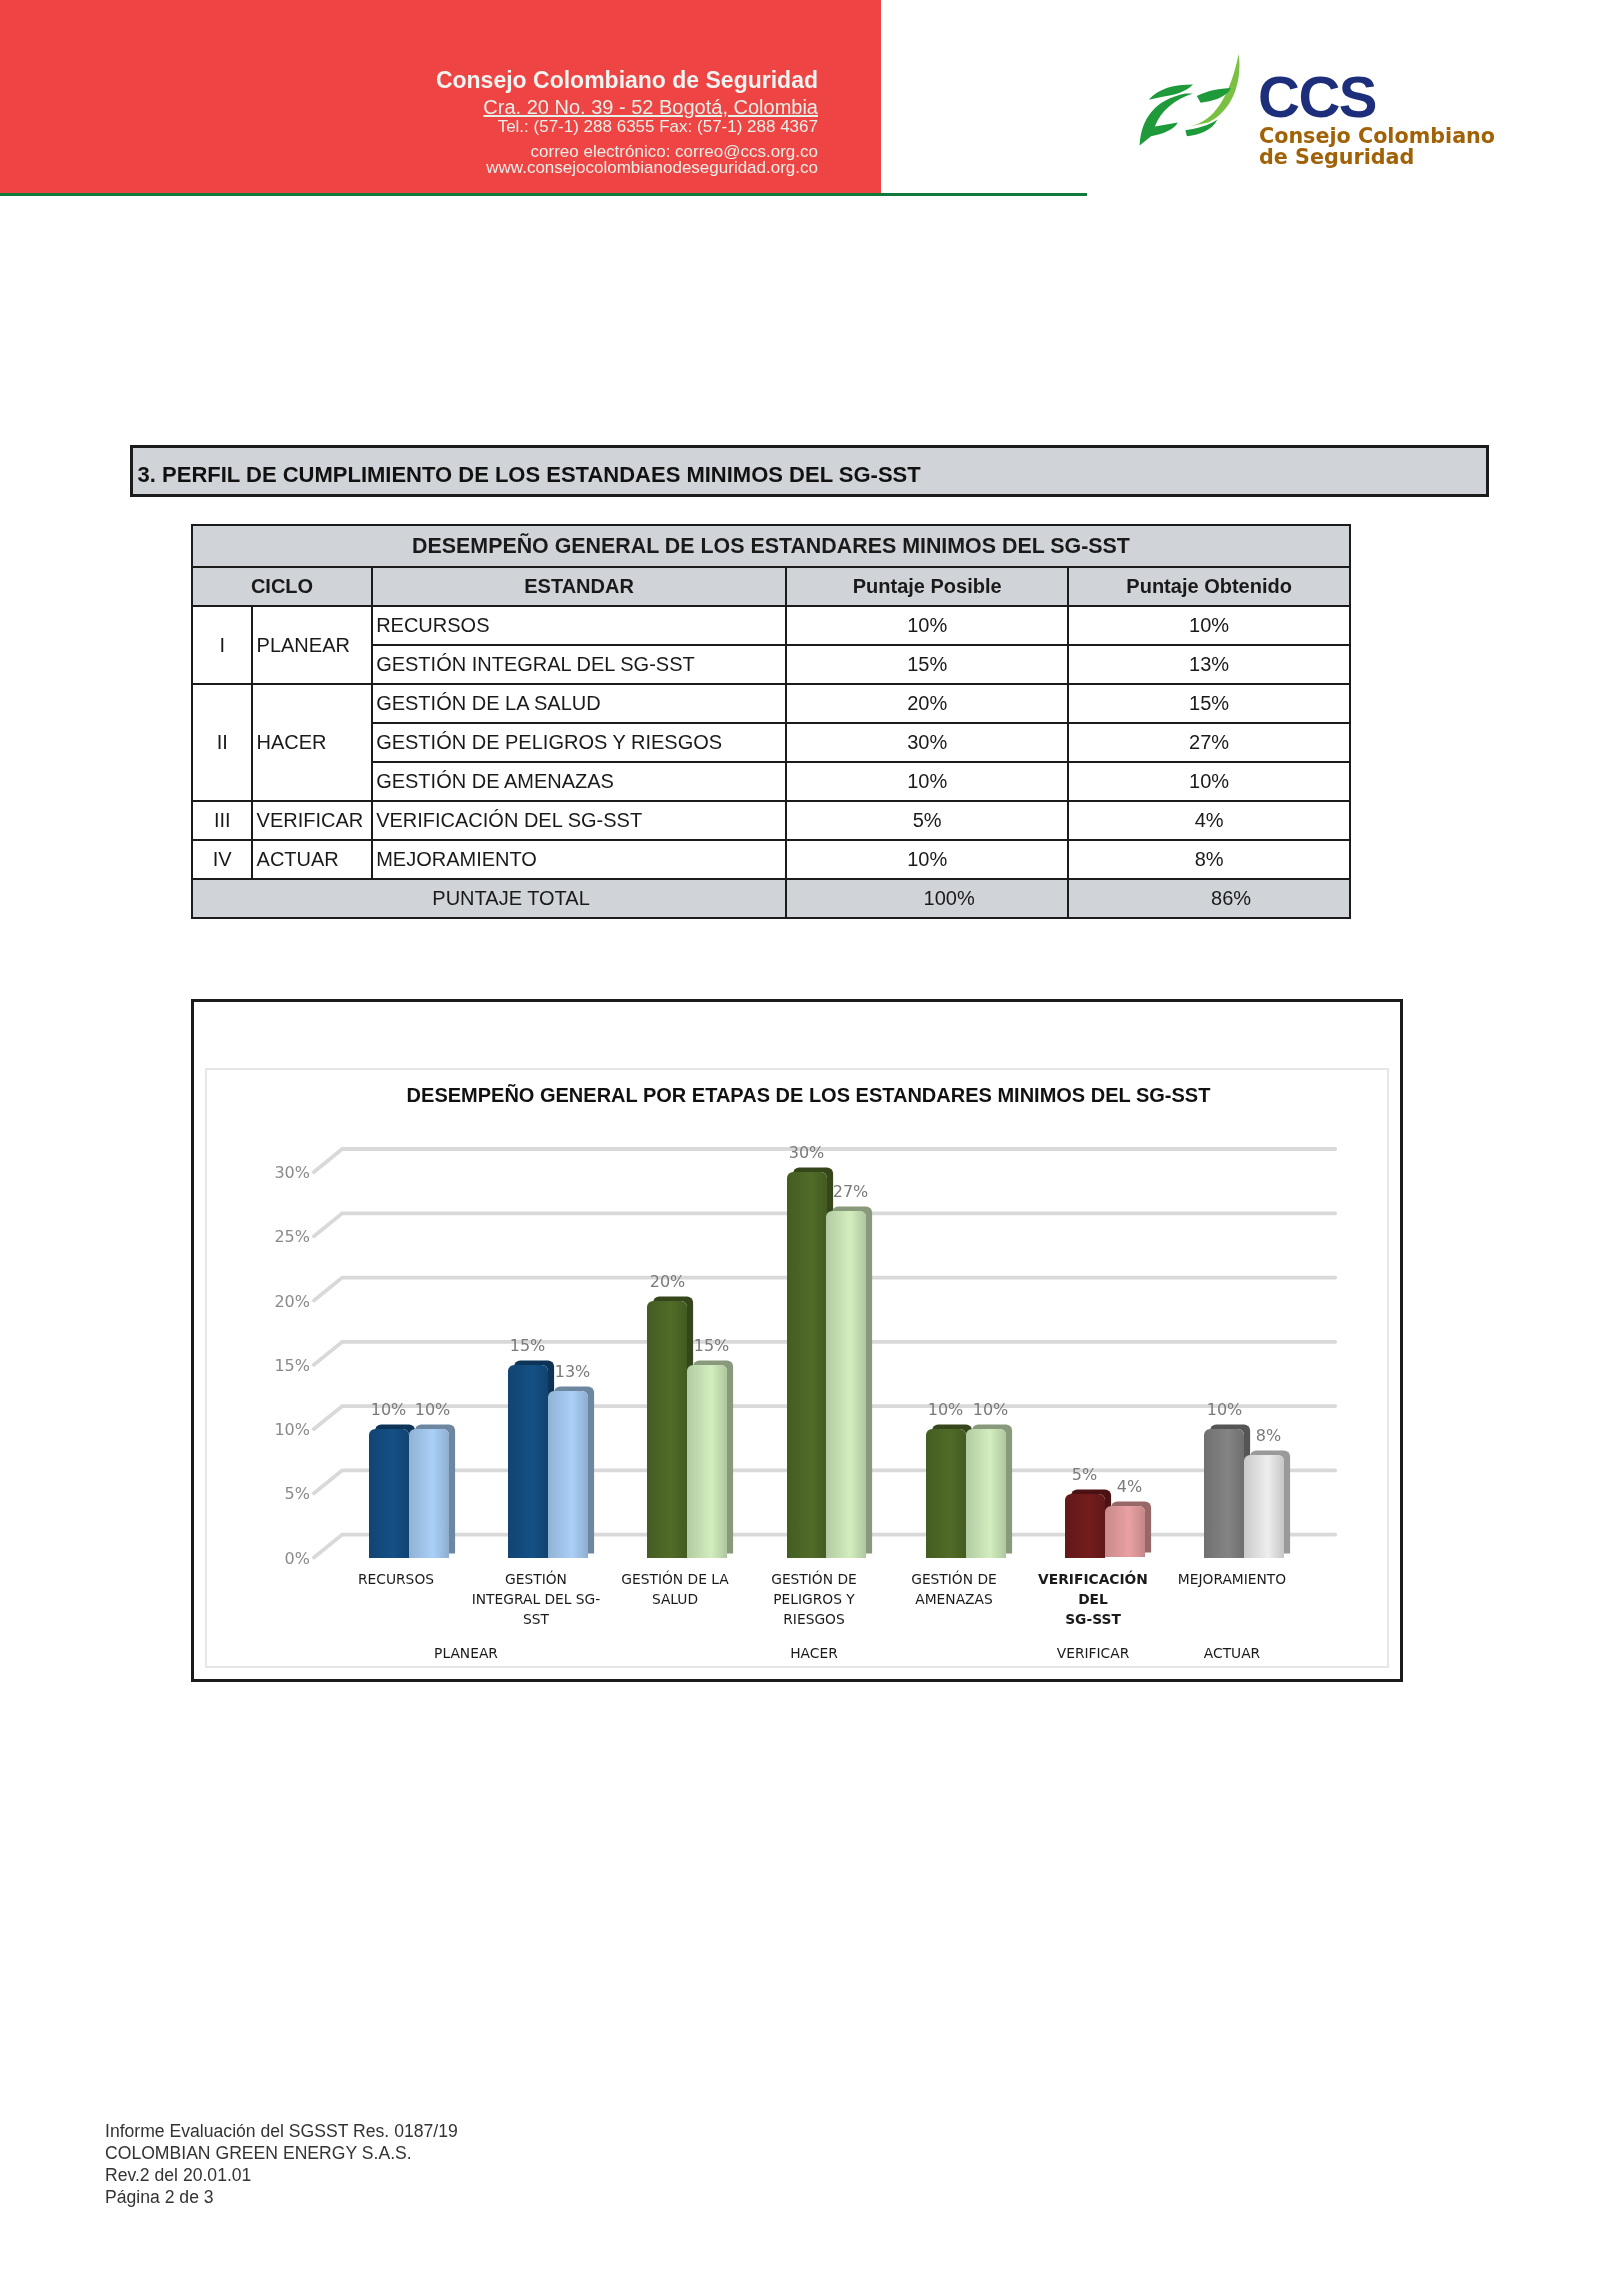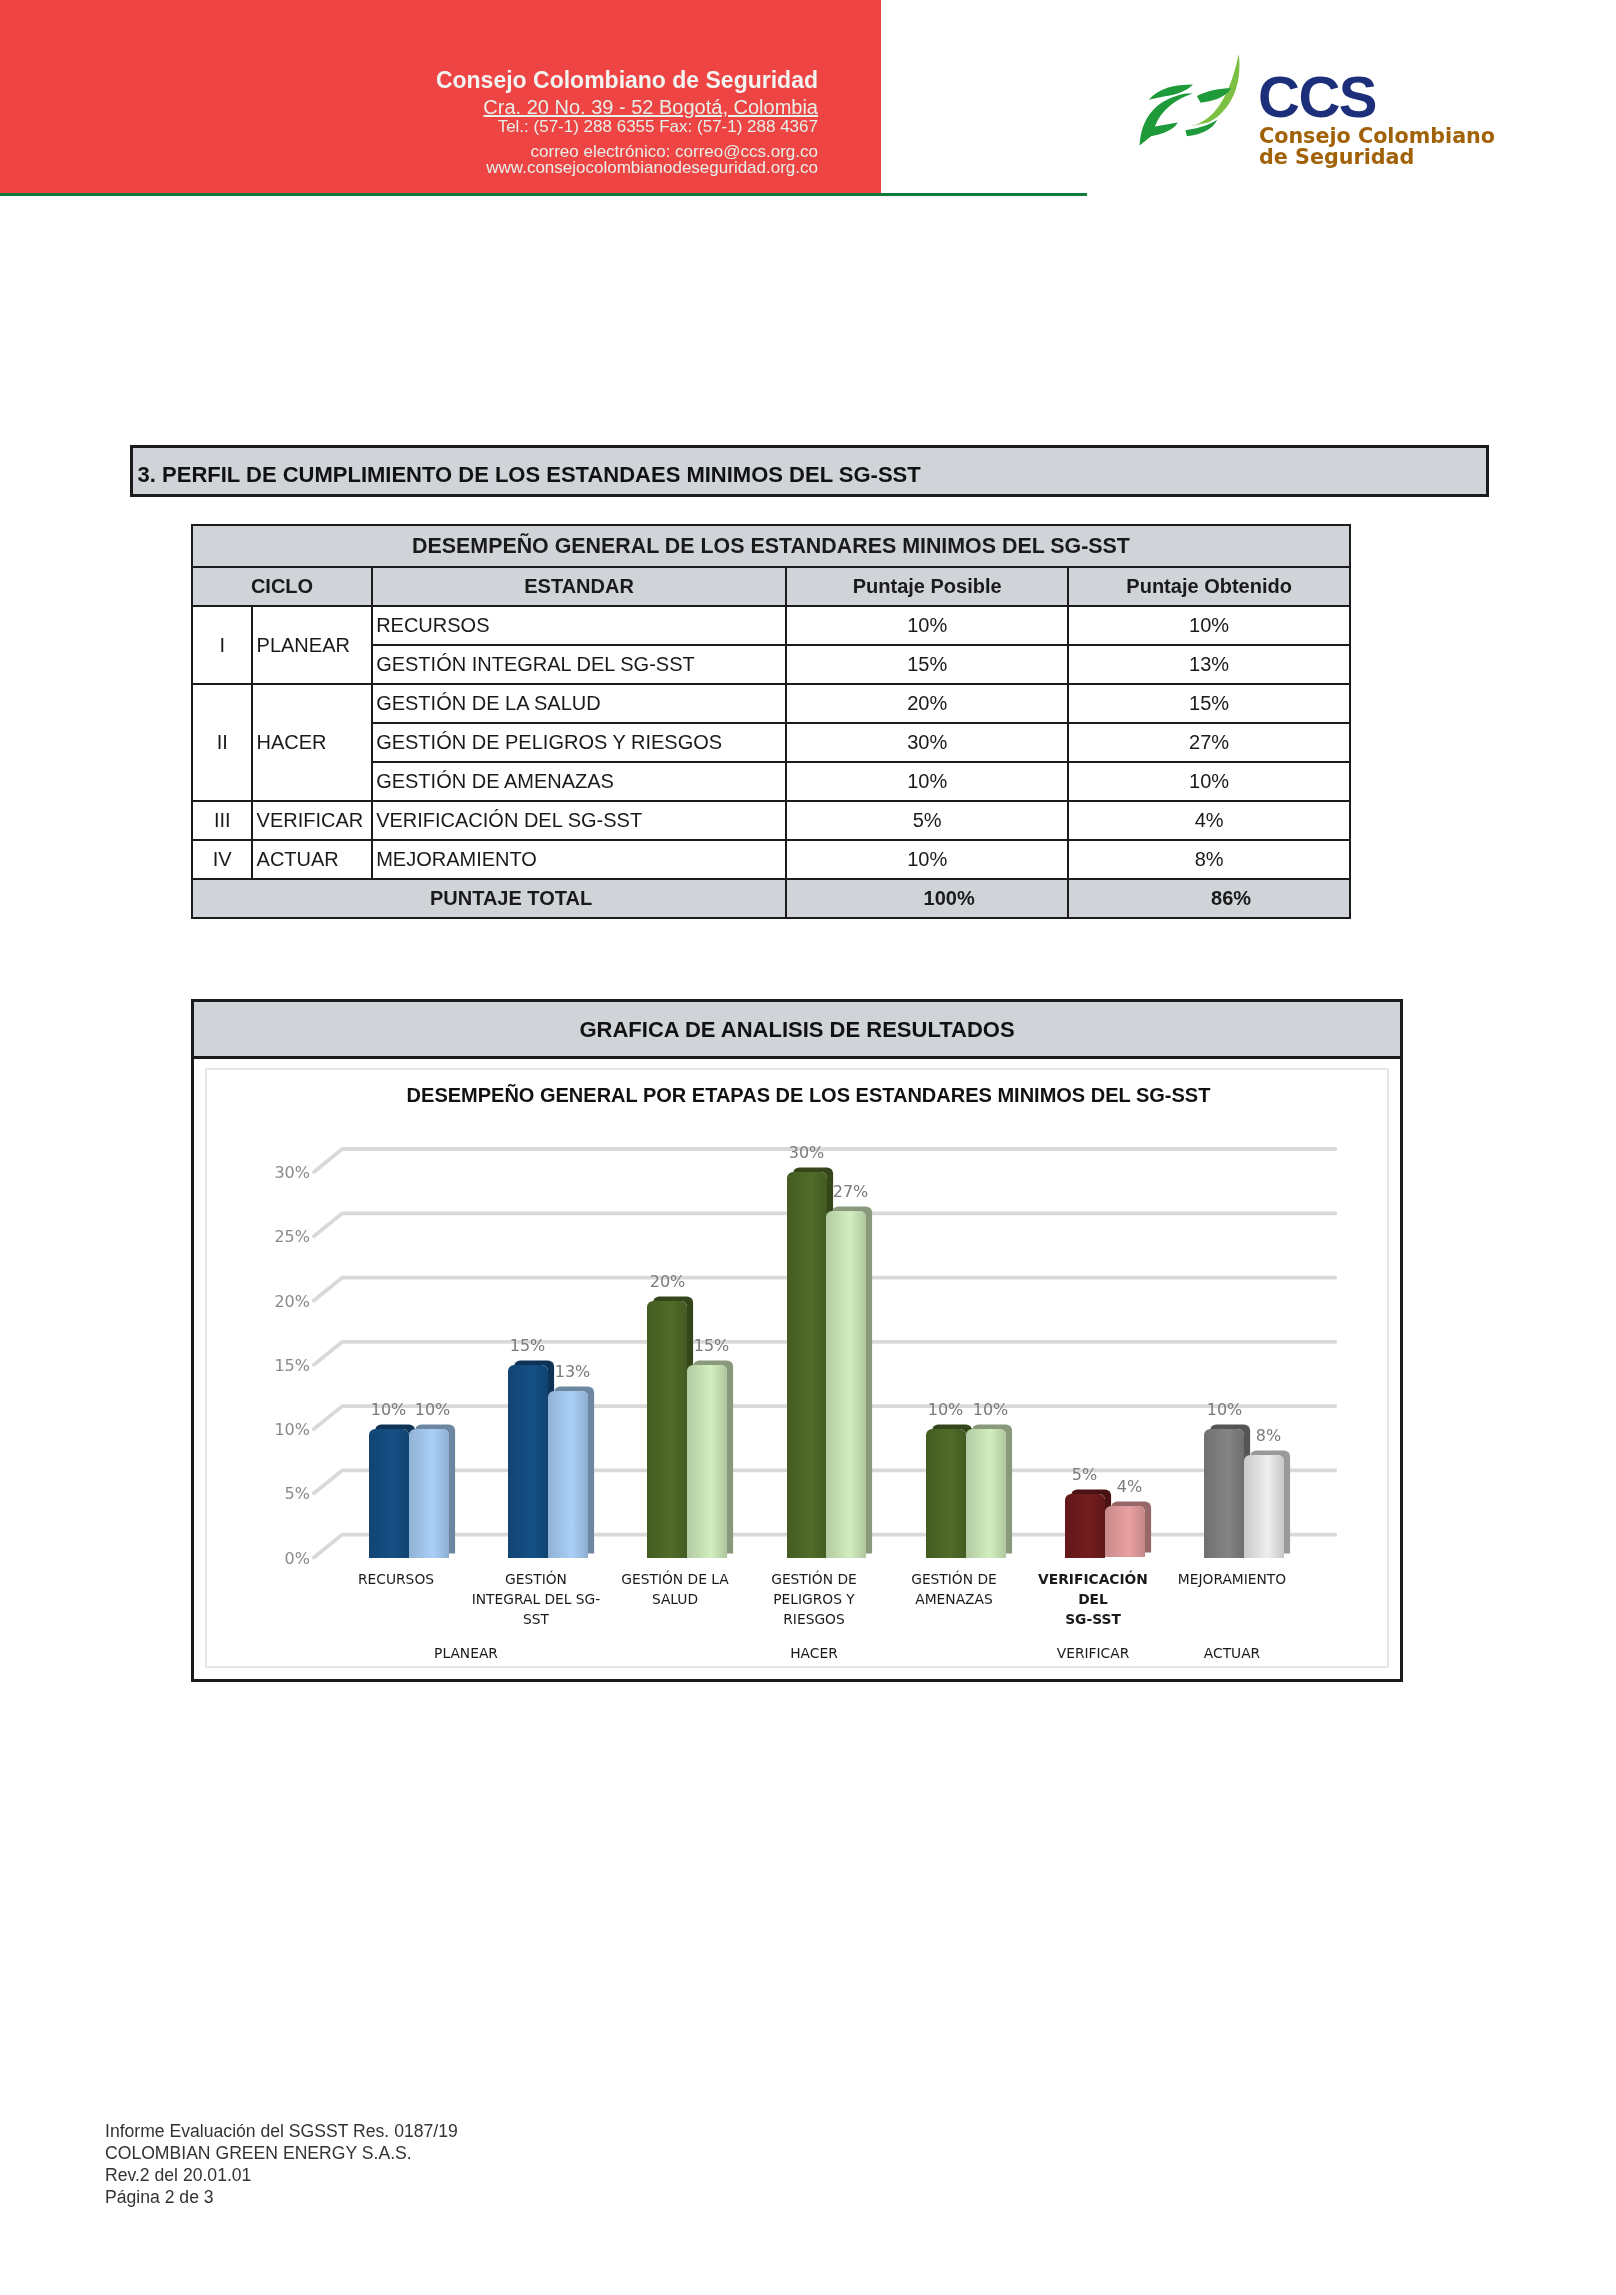--- a/index.html
+++ b/index.html
@@ -26,21 +26,21 @@
 
   
   table.perf { position:absolute; left:191px; top:524px; width:1160px; border-collapse:collapse; font-family:"Liberation Sans", sans-serif; }
   table.perf td, table.perf th { border:2.3px solid #1b1b1b; height:37px; padding:0; font-size:20px; }
   table.perf th { background:#d0d3d8; font-weight:bold; }
   table.perf .title th { height:40px; font-size:21.4px; }
   table.perf td.num { text-align:center; }
   table.perf td.std { padding-left:3.1px; text-align:left; }
   table.perf td.roman { text-align:center; width:61px; }
   table.perf td.ciclo { padding-left:3.1px; width:115px; }
-  table.perf tr.total td { background:#d0d3d8; font-weight:bold; text-align:center;padding-left:44px; }
+  table.perf tr.total td { background:#d0d3d8; font-weight:normal; text-align:center;padding-left:44px; }
 
   
   .cbox { left:191px; top:999px; width:1212px; height:683px; border:3.1px solid #1b1b1b; box-sizing:border-box; background:#fff; }
   .cbox-hdr { position:absolute; left:0; top:0; right:0; height:54px; background:#d0d3d8; border-bottom:3.1px solid #1b1b1b; }
   .cbox-hdr span { position:absolute; left:0; right:0; top:14.5px; text-align:center; font-size:22px; font-weight:bold; color:#111; }
   .cframe { position:absolute; left:10.7px; top:66px; right:10.7px; bottom:10.7px; border:2.3px solid #e4e6e8; }
   .ctitle { position:absolute; left:0; right:0; top:1084px; text-align:center; font-size:20px; font-weight:bold; color:#111; }
 
   .ytick { position:absolute; width:54px; text-align:right; font-size:16px; color:#8a8a8a; font-family:"DejaVu Sans", sans-serif; }
   .bar { position:absolute; border-radius:6.1px 6.1px 0 0; }
@@ -138,23 +138,20 @@
   </tr>
   <tr class="total">
     <td colspan="3">PUNTAJE TOTAL</td>
     <td>100%</td>
     <td>86%</td>
   </tr>
 </tbody>
   </table>
 
 <div class="abs cbox">
-  <div class="cbox-hdr">
-    <span>GRAFICA DE ANALISIS DE RESULTADOS</span>
-  </div>
   <div class="cframe"></div>
 </div>
 
 <div class="abs ctitle">DESEMPEÑO GENERAL POR ETAPAS DE LOS ESTANDARES MINIMOS DEL SG-SST</div>
 
 <svg class="abs" style="left:0;top:0;" width="1617" height="2295" viewBox="0 0 2113 3000">
   <g stroke="#d9d9d9" stroke-width="5" fill="none" stroke-linecap="round">
     <polyline points="410,2036 447,2006 1745,2006"></polyline>
     <polyline points="410,1952 447,1922 1745,1922"></polyline>
     <polyline points="410,1868 447,1838 1745,1838"></polyline>

